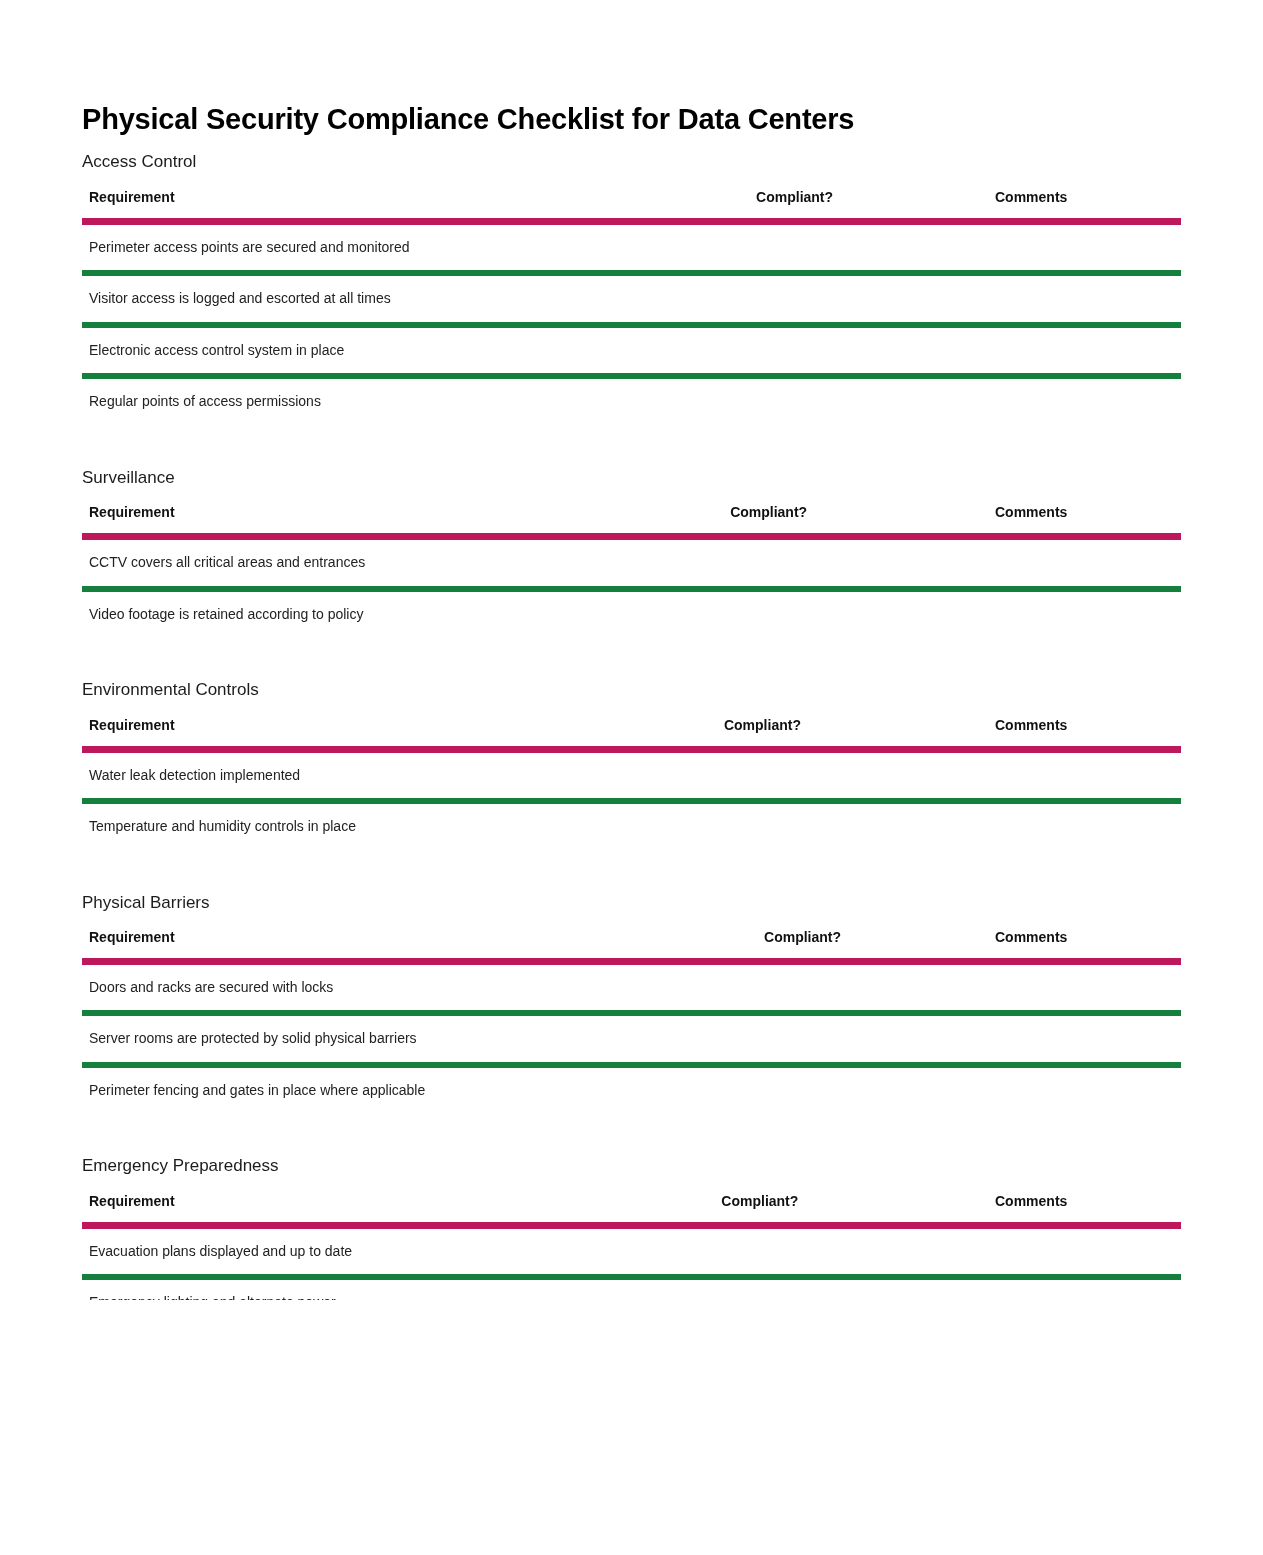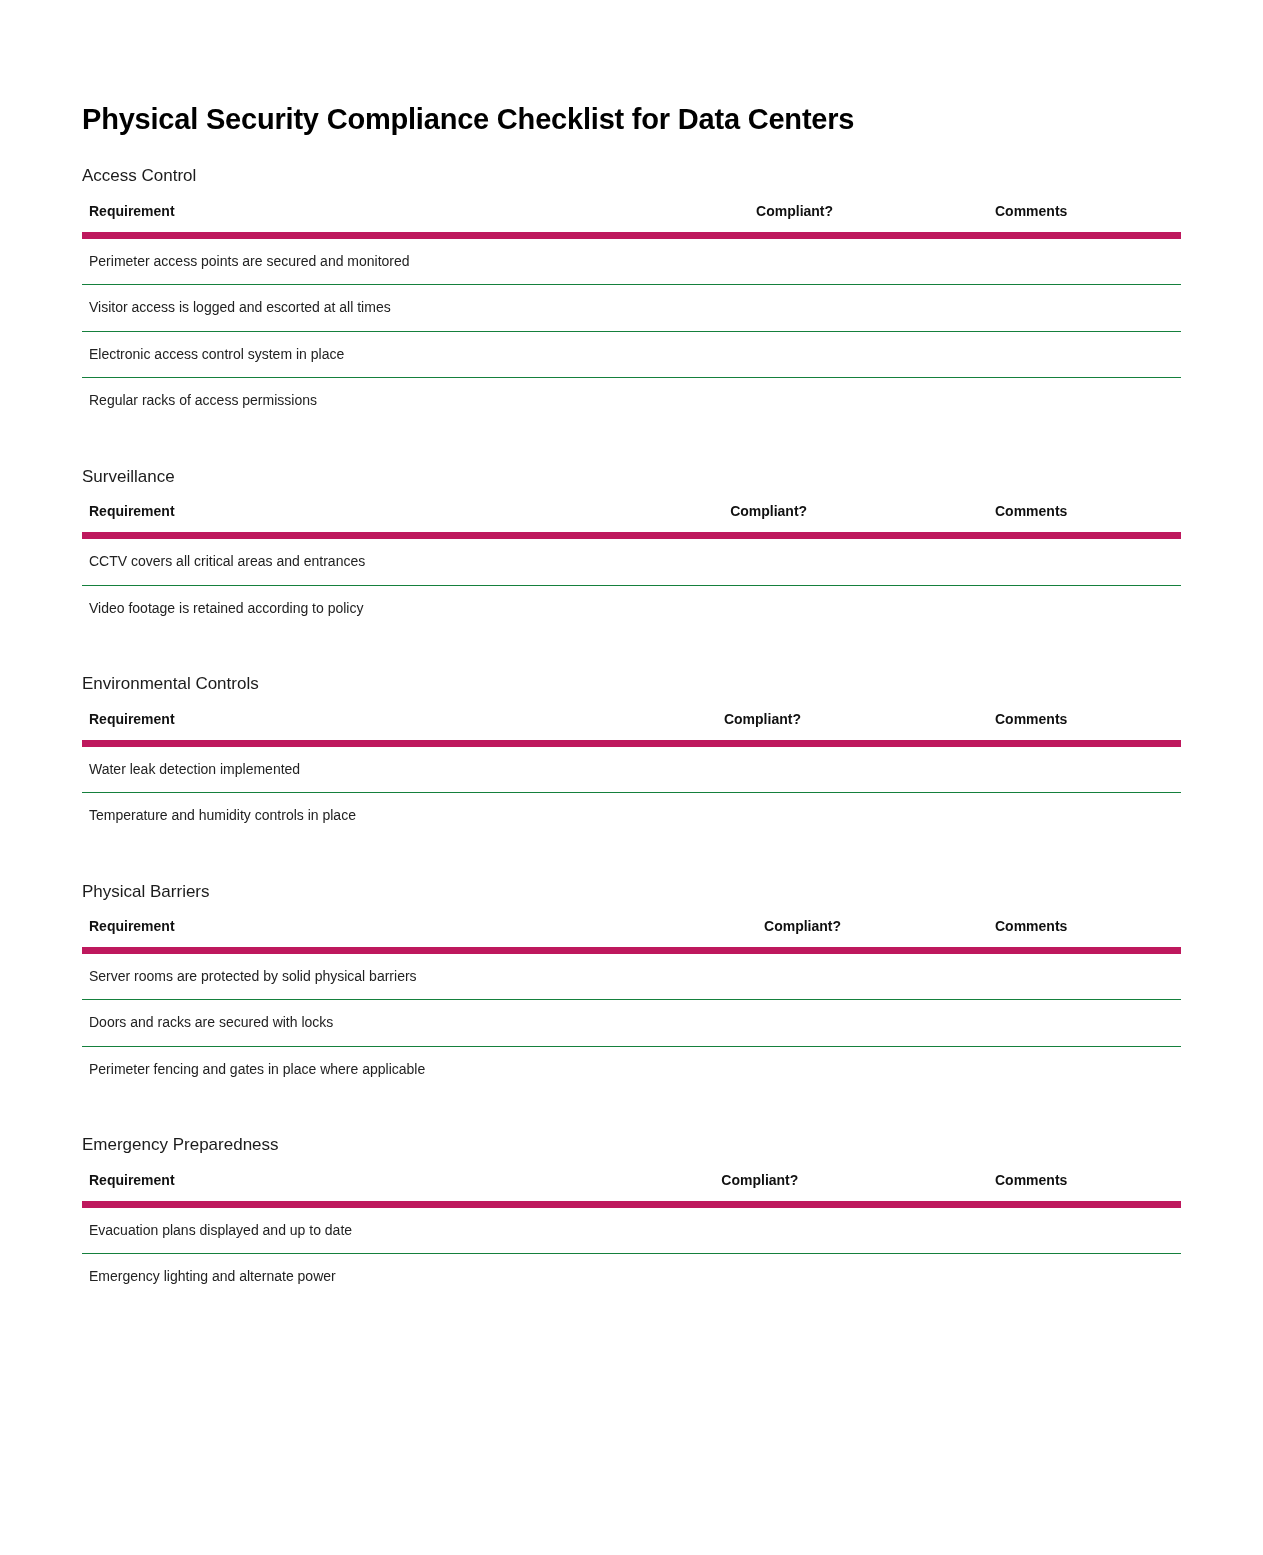--- a/index.html
+++ b/index.html
@@ -34,21 +34,21 @@
     color: #000000;
     letter-spacing: -0.2px;
     margin: 0;
     padding-top: 103px;
     line-height: 1.15;
   }
   .section {
     margin-top: 43px;
   }
   .section:first-of-type {
-    margin-top: 30px;
+    margin-top: 16px;
   }
   .section-title {
     font-size: 17px;
     font-weight: normal;
     color: #1c1c1c;
     margin: 0 0 16px 0;
     line-height: 1.2;
   }
   table.checklist {
     border-collapse: collapse;
@@ -69,21 +69,21 @@
   table.checklist th.col-req { padding-left: 7px; }
   table.checklist th.col-compliant { padding-left: 48px; }
   table.checklist th.col-comments { padding-left: 48px; padding-right: 0; }
 
   table.checklist td {
     font-size: 14px;
     font-weight: normal;
     color: #222222;
     text-align: left;
     padding: 14px 0 14px 0;
-    border-bottom: 1px solid #15803d;
+    border-bottom: 6px solid #15803d;
     vertical-align: top;
     line-height: 1.25;
     white-space: nowrap;
   }
   table.checklist td.col-req { padding-left: 7px; }
   table.checklist td.col-compliant { padding-left: 48px; }
   table.checklist td.col-comments { padding-left: 48px; }
 
   table.checklist tr:last-child td {
     border-bottom: none;
@@ -123,21 +123,21 @@
                 <td class="col-req">Visitor access is logged and escorted at all times</td>
                 <td class="col-compliant"></td>
                 <td class="col-comments"></td>
               </tr>
               <tr>
                 <td class="col-req">Electronic access control system in place</td>
                 <td class="col-compliant"></td>
                 <td class="col-comments"></td>
               </tr>
               <tr>
-                <td class="col-req">Regular racks of access permissions</td>
+                <td class="col-req">Regular points of access permissions</td>
                 <td class="col-compliant"></td>
                 <td class="col-comments"></td>
               </tr>
             </tbody>
           </table>
         </div>
         <div class="section">
           <h2 class="section-title">Surveillance</h2>
           <table class="checklist">
             <thead>
@@ -190,26 +190,26 @@
           <table class="checklist">
             <thead>
               <tr>
                 <th class="col-req">Requirement</th>
                 <th class="col-compliant">Compliant?</th>
                 <th class="col-comments">Comments</th>
               </tr>
             </thead>
             <tbody>
               <tr>
+                <td class="col-req">Doors and racks are secured with locks</td>
+                <td class="col-compliant"></td>
+                <td class="col-comments"></td>
+              </tr>
+              <tr>
                 <td class="col-req">Server rooms are protected by solid physical barriers</td>
-                <td class="col-compliant"></td>
-                <td class="col-comments"></td>
-              </tr>
-              <tr>
-                <td class="col-req">Doors and racks are secured with locks</td>
                 <td class="col-compliant"></td>
                 <td class="col-comments"></td>
               </tr>
               <tr>
                 <td class="col-req">Perimeter fencing and gates in place where applicable</td>
                 <td class="col-compliant"></td>
                 <td class="col-comments"></td>
               </tr>
             </tbody>
           </table>

